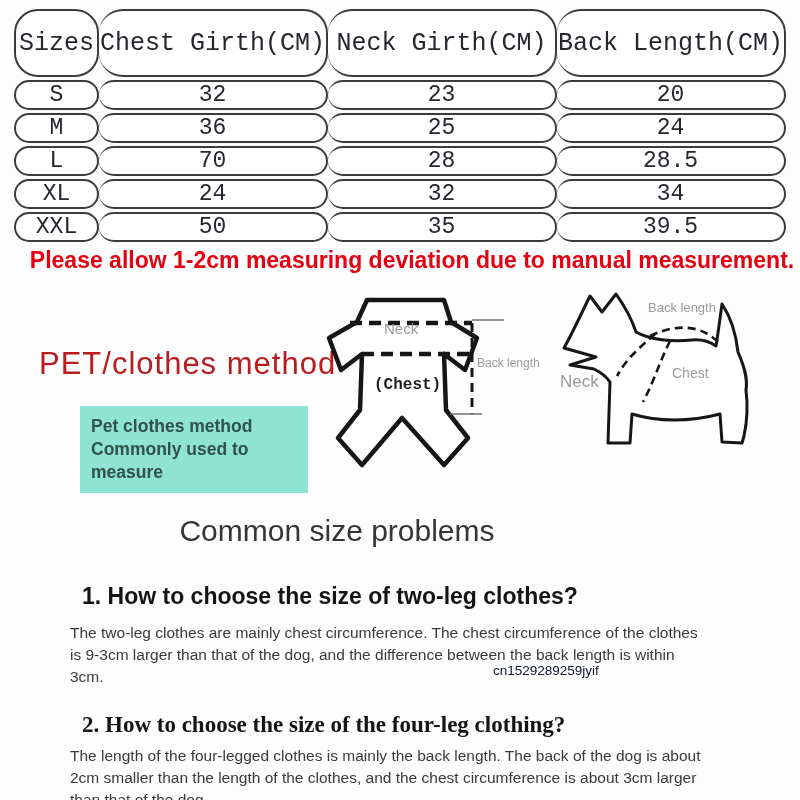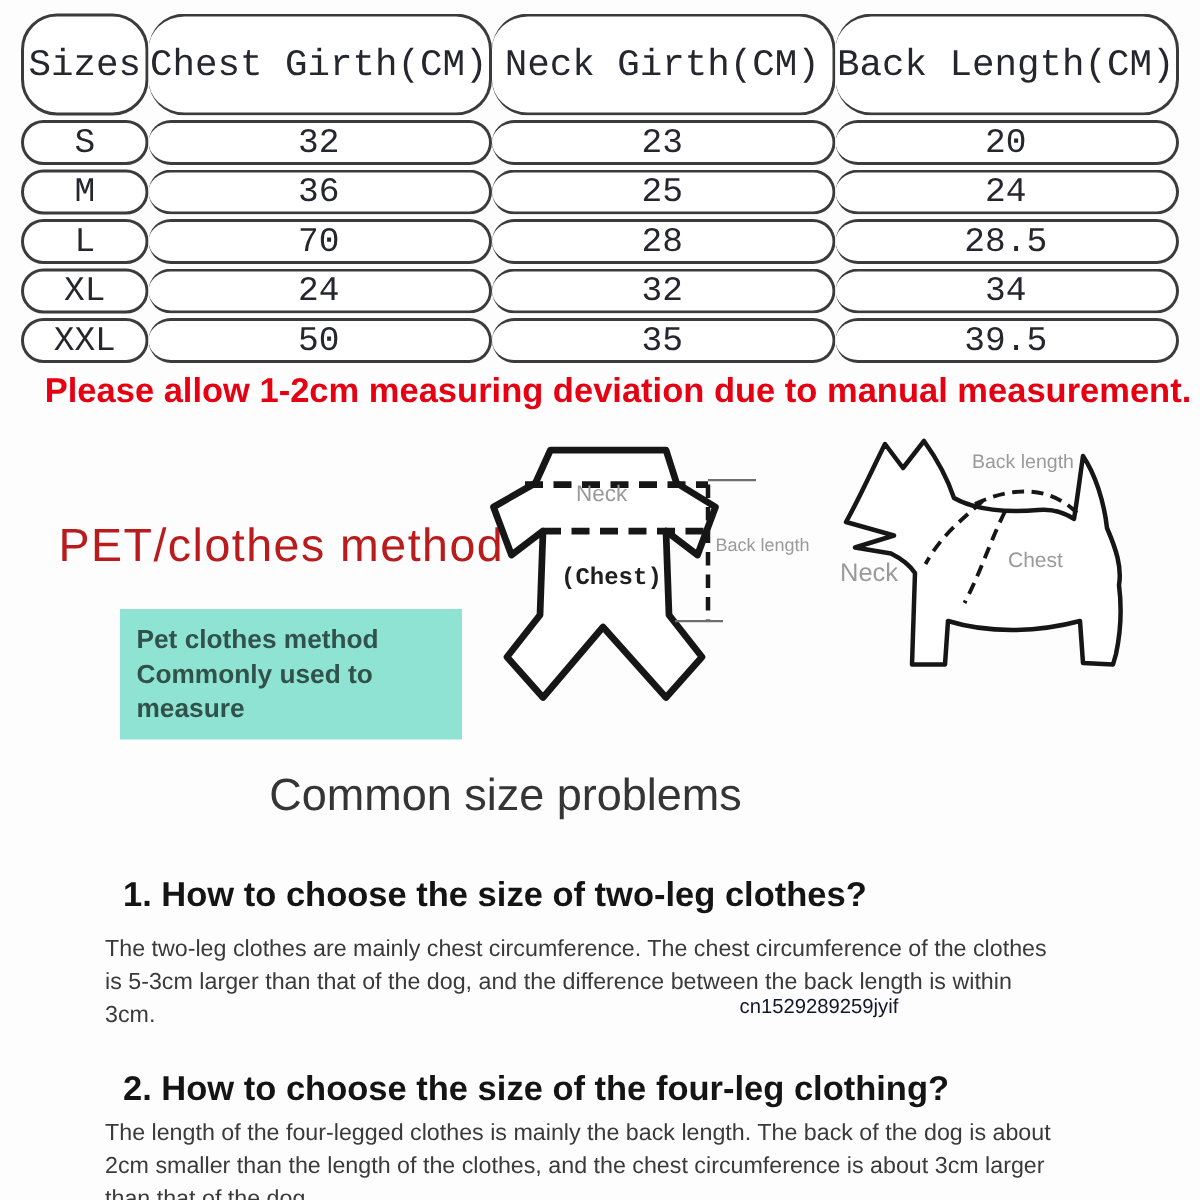--- a/index.html
+++ b/index.html
@@ -75,21 +75,21 @@
   .problems-title {
     position: absolute; left: 0; top: 514px; width: 674px;
     text-align: center;
     font-size: 30px; color: #353535;
   }
   .qa-question {
     position: absolute; left: 46px;
     font-size: 23px; font-weight: bold; color: #141414; margin-left: 36px;
   }
   .q1 { top: 583px; }
-  .q2 { top: 712px; }
+  .q2 { top: 712px; font-family: Liberation Serif, serif; }
   .qa-answer {
     position: absolute; left: 70px; width: 640px;
     font-size: 15.5px; color: #3a3a3a; line-height: 1.42;
   }
   .a1 { top: 622px; }
   .a2 { top: 745px; }
   .watermark {
     position: absolute; left: 493px; top: 663px;
     font-size: 13.5px; color: #0f172a;
   }
@@ -193,19 +193,19 @@
       <path class="dash-bold" stroke-width="2.6" stroke-dasharray="8 5" d="M 100 50 C 125 38, 150 38, 168 56"></path>
       <text class="svg-label" x="98" y="26" font-size="13">Back length</text>
       <text class="svg-label" x="10" y="101" font-size="17">Neck</text>
       <text class="svg-label" x="122" y="92" font-size="14">Chest</text>
     </svg>
   </div>
 
   <div class="problems-title">Common size problems</div>
 
   <div class="qa-question q1">1. How to choose the size of two-leg clothes?</div>
-  <div class="qa-answer a1">The two-leg clothes are mainly chest circumference. The chest circumference of the clothes is 5-3cm larger than that of the dog, and the difference between the back length is within 3cm.</div>
+  <div class="qa-answer a1">The two-leg clothes are mainly chest circumference. The chest circumference of the clothes is 9-3cm larger than that of the dog, and the difference between the back length is within 3cm.</div>
   <div class="watermark">cn1529289259jyif</div>
 
   <div class="qa-question q2">2. How to choose the size of the four-leg clothing?</div>
   <div class="qa-answer a2">The length of the four-legged clothes is mainly the back length. The back of the dog is about 2cm smaller than the length of the clothes, and the chest circumference is about 3cm larger than that of the dog.</div>
 
 </div>
 
 </body></html>

